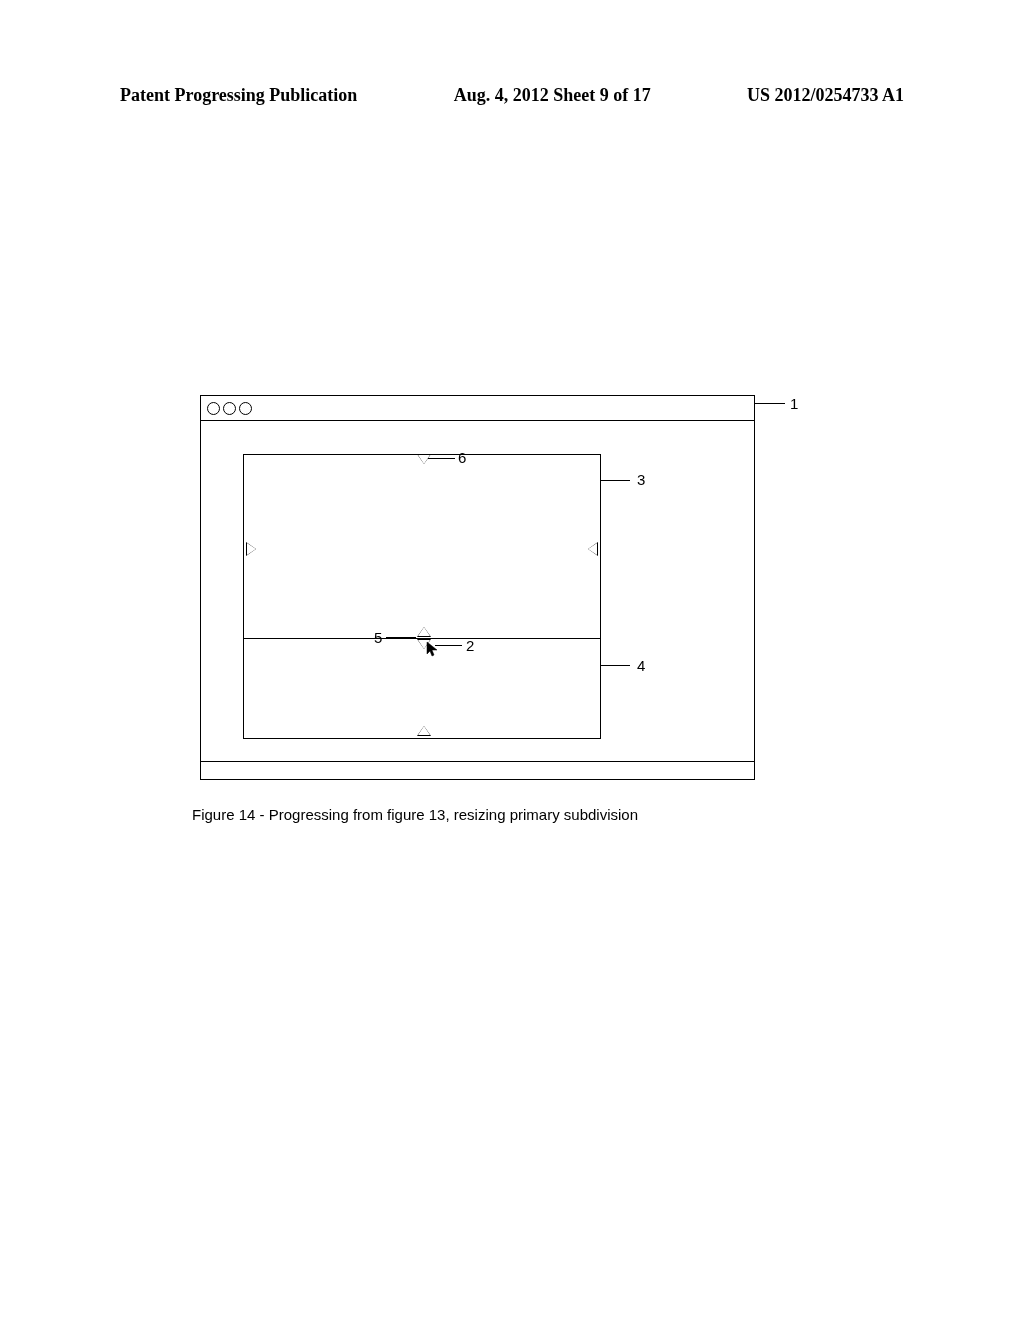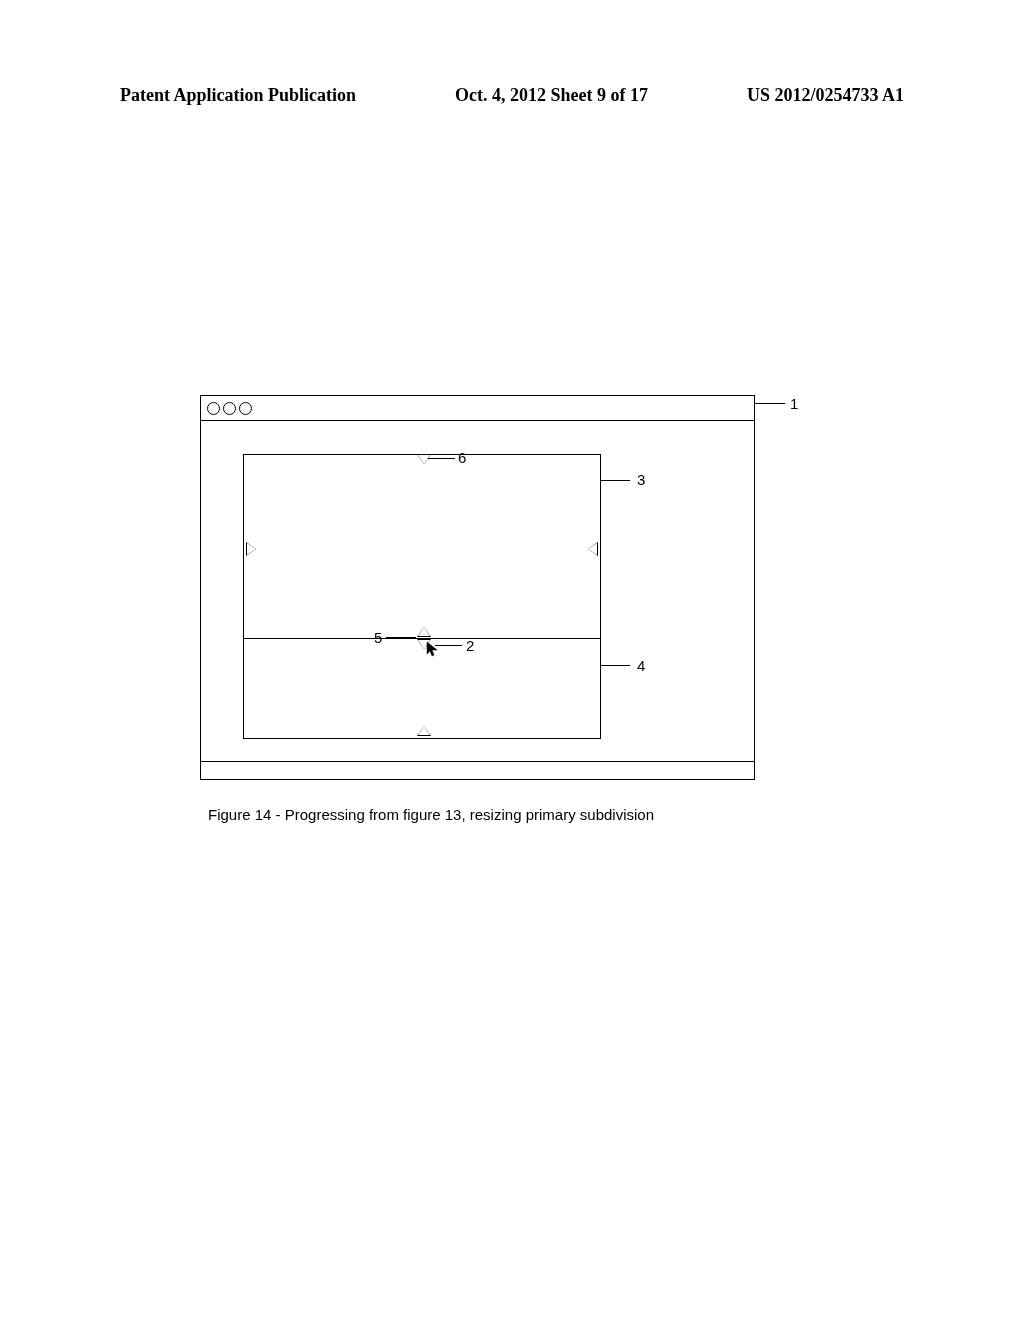--- a/index.html
+++ b/index.html
@@ -168,31 +168,31 @@
     .leader {
       position: absolute;
       background: #000;
     }
     .leader-h {
       height: 1px;
     }
     .caption {
       position: absolute;
       top: 806px;
-      left: 208px;
+      left: 192px;
       font-size: 15px;
       font-family: Arial, sans-serif;
     }
   </style>
 </head>
 <body>
 
 <div class="header">
-  <span class="header-left">Patent Application Publication</span>
-  <span class="header-center">Oct. 4, 2012   Sheet 9 of 17</span>
+  <span class="header-left">Patent Progressing Publication</span>
+  <span class="header-center">Aug. 4, 2012   Sheet 9 of 17</span>
   <span class="header-right">US 2012/0254733 A1</span>
 </div>
 
 <div class="figure-area">
 
   <div class="outer-window">
     <div class="title-bar">
       <div class="circle"></div>
       <div class="circle"></div>
       <div class="circle"></div>

